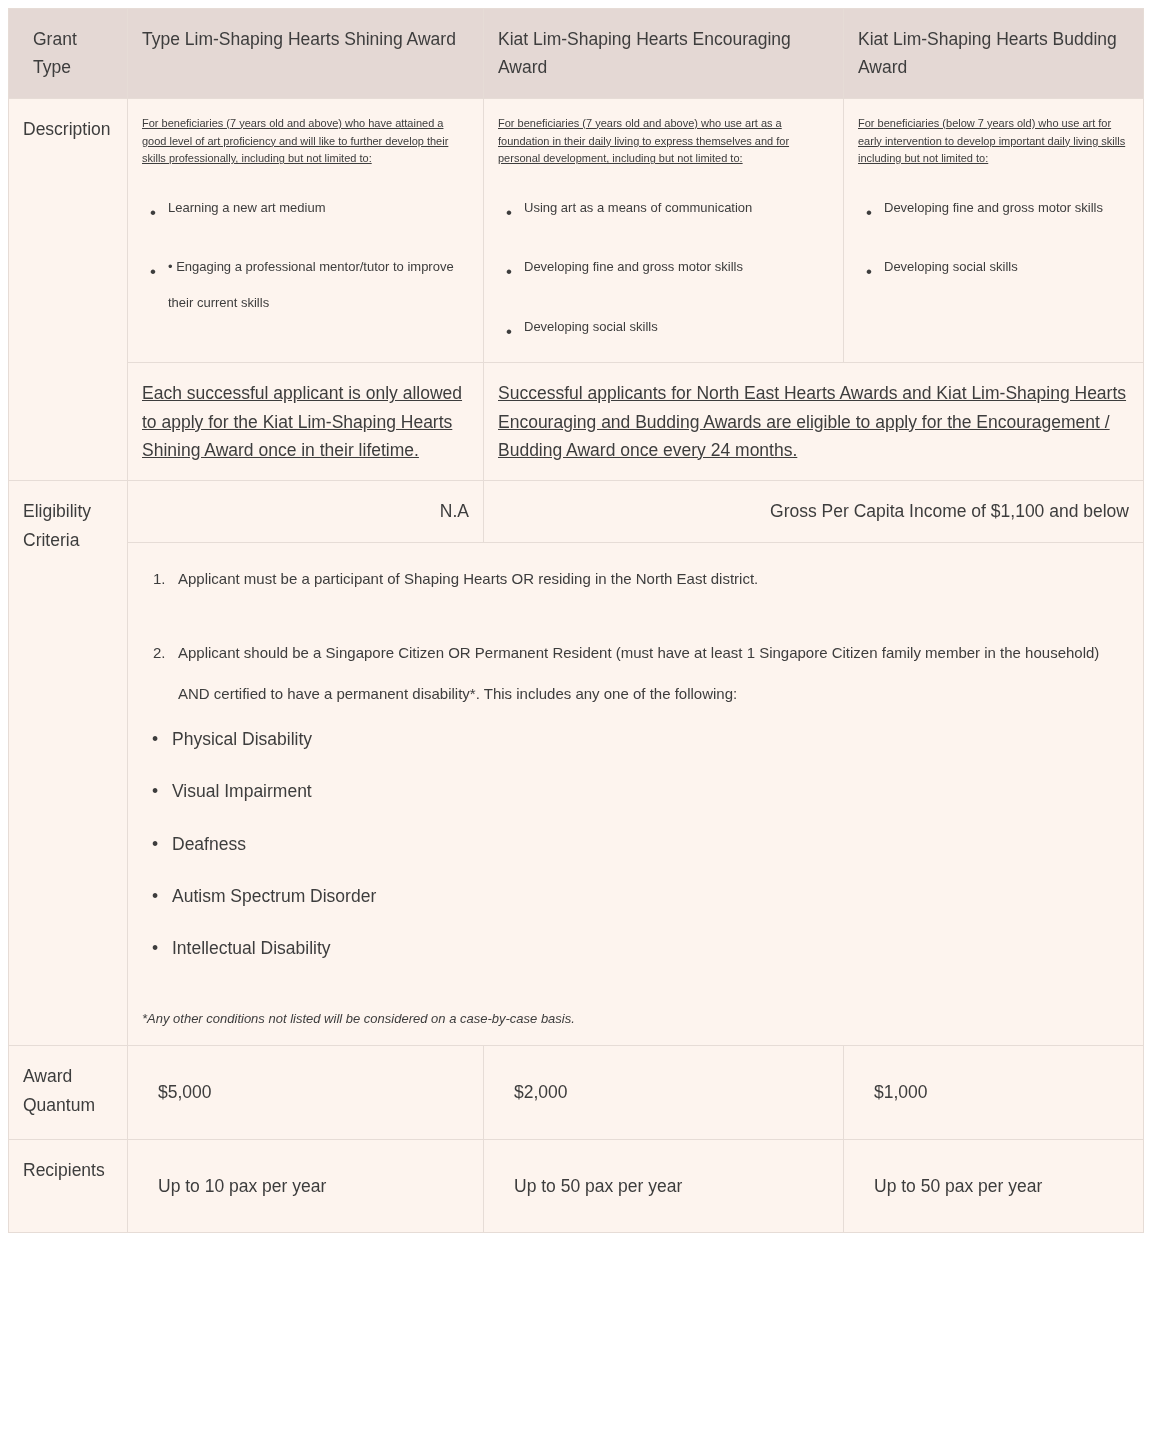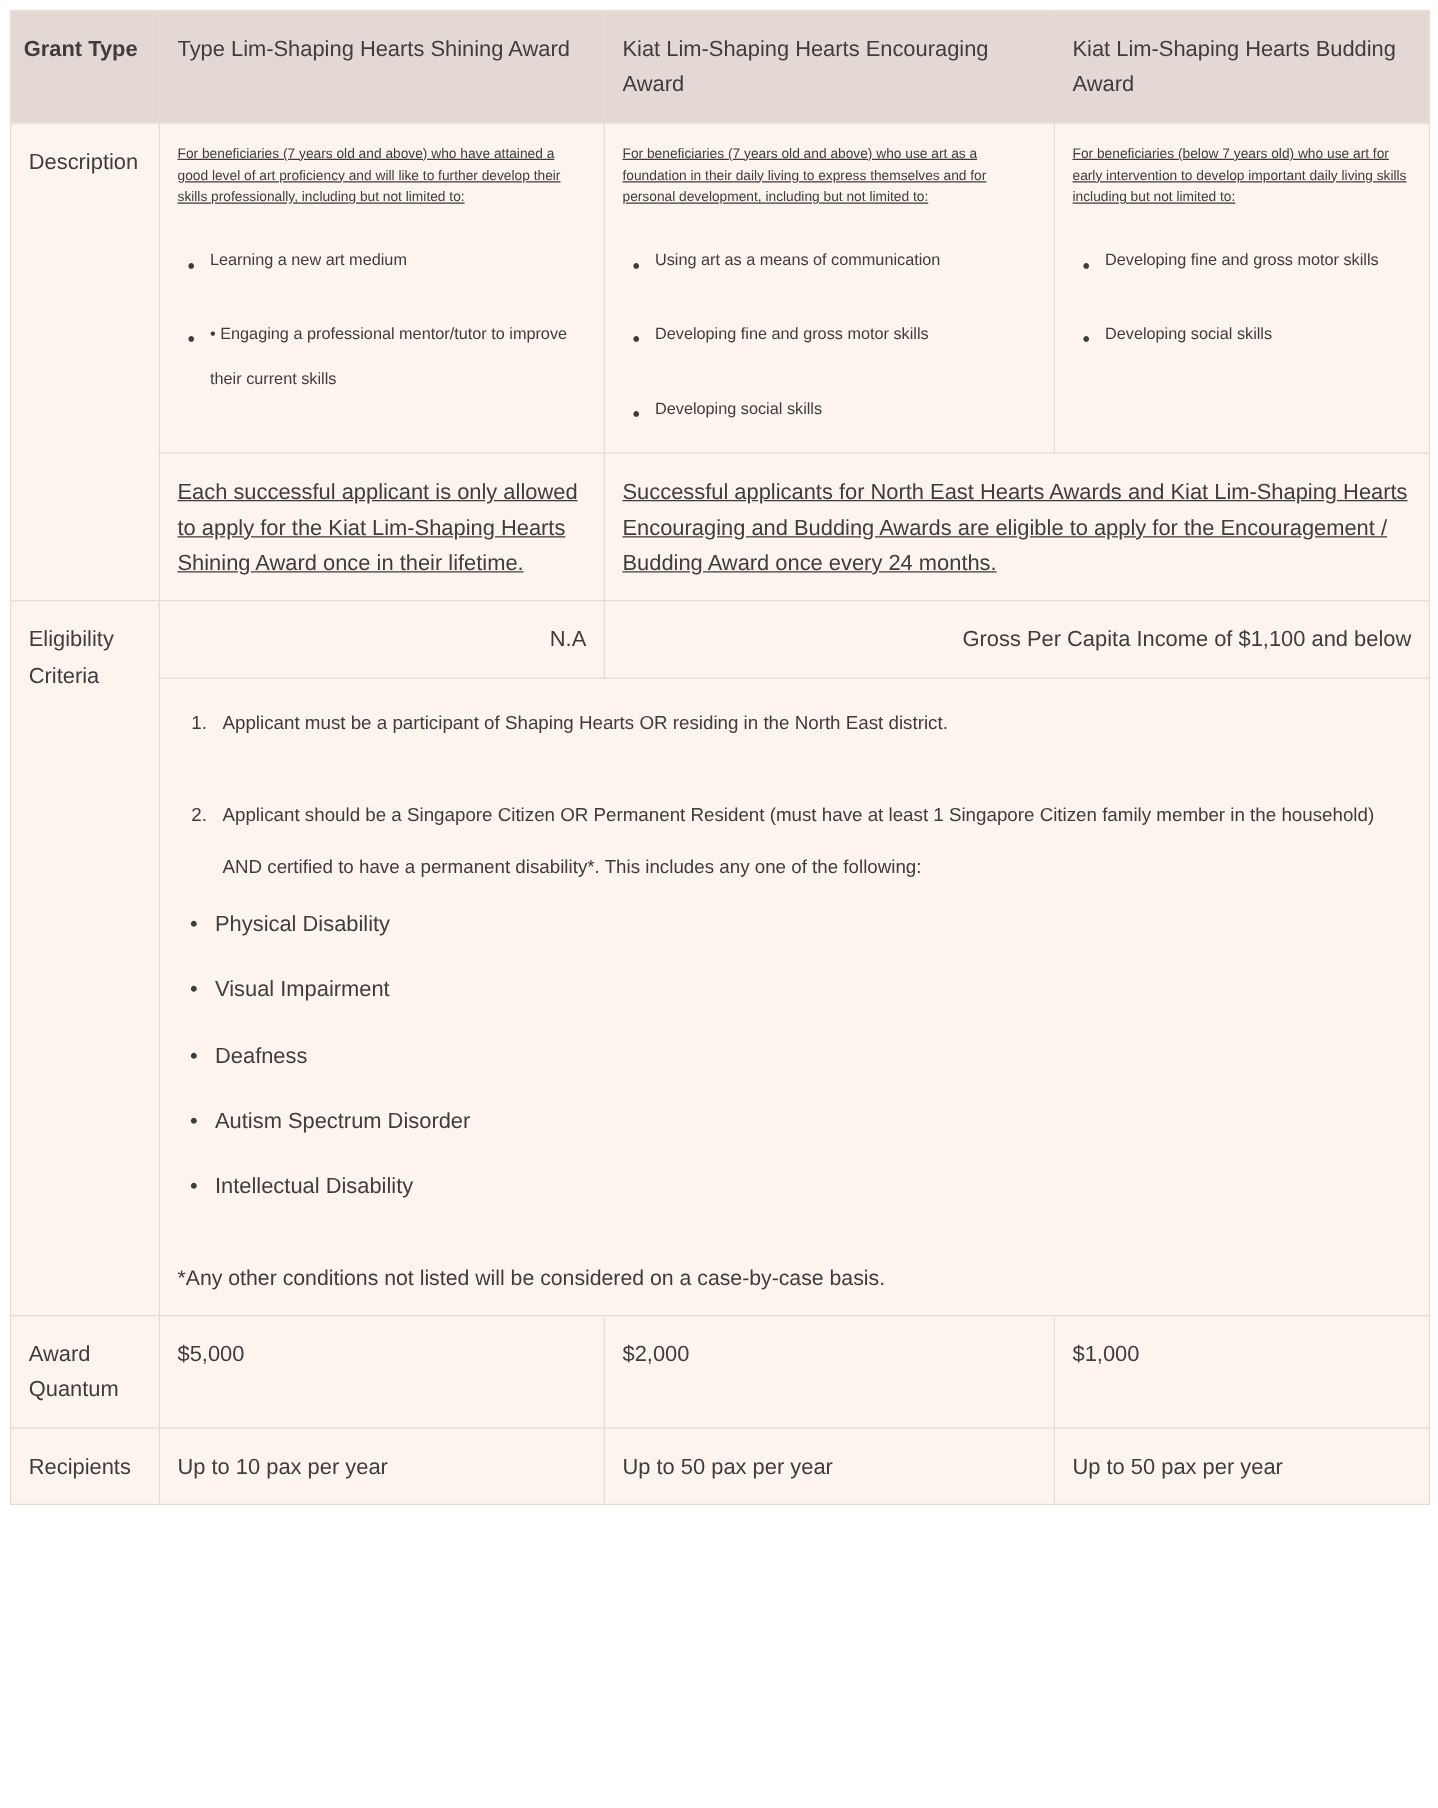--- a/index.html
+++ b/index.html
@@ -50,21 +50,21 @@
   thead th {
     background: #e4d8d4;
     font-weight: bold;
     font-size: 17.5px;
     line-height: 1.58;
     color: #2e2e2e;
     padding-top: 23px;
     padding-bottom: 23px;
     border-color: #ddd0cb;
   }
-  thead th.hdr-first { padding-left: 10px; font-weight: bold; }
+  thead th.hdr-first { padding-left: 24px; }
 
   
   td.rowlabel {
     font-weight: bold;
     color: #2e2e2e;
     font-size: 17.5px;
     line-height: 1.58;
     padding-top: 16px;
     padding-left: 16px;
   }
@@ -147,28 +147,29 @@
   }
   ul.sub-bullets > li::before {
     content: "\2022";
     position: absolute;
     left: -20px;
     top: 0;
   }
 
   p.footnote {
     margin: 46px 0 0 0;
-    font-size: 17px;
+    font-style: italic;
+    font-size: 13px;
     line-height: 1.6;
     color: #3d3d3d;
   }
 
   td.cell-quantum { padding-top: 17px; padding-bottom: 46px; }
   td.cell-recipients { padding-top: 17px; padding-bottom: 30px; }
-  td.cell-quantum p, td.cell-recipients p { margin: 0; }
+  td.cell-quantum p, td.cell-recipients p { margin: 16px; }
 
   td.label-quantum { padding-top: 17px; }
   td.label-recipients { padding-top: 17px; }
 </style>
 </head>
 <body>
 
 <div class="table-wrap">
   <table class="grant-table">
     <colgroup>

